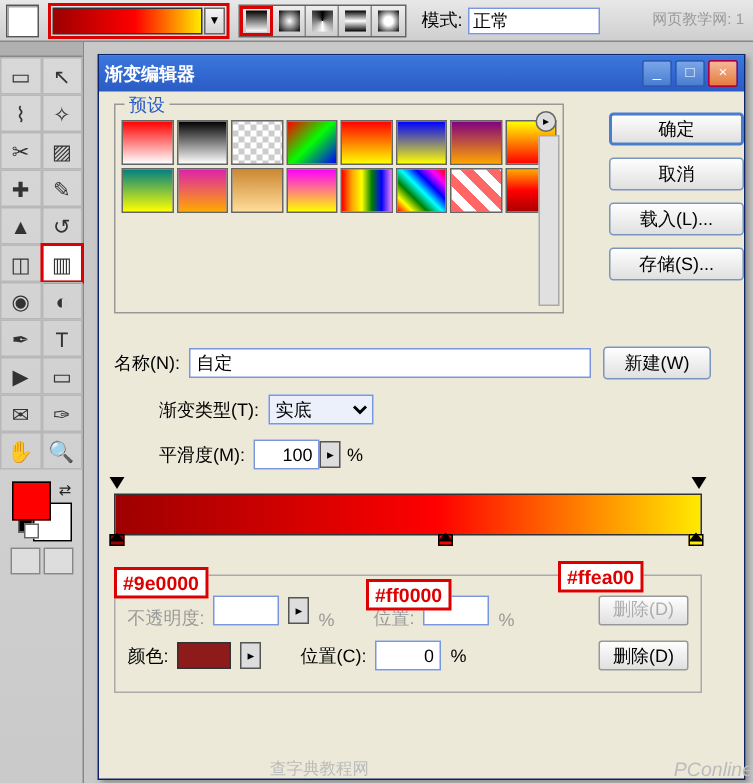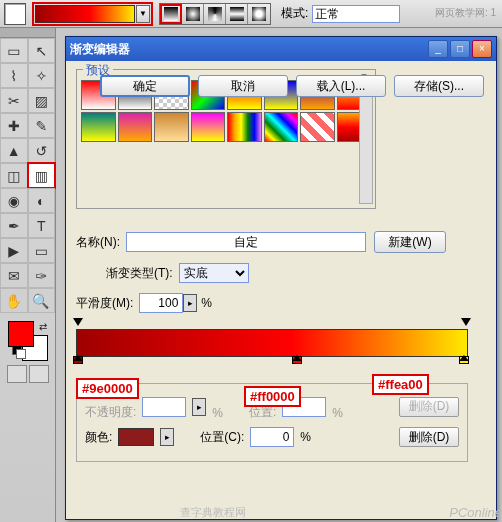--- a/index.html
+++ b/index.html
@@ -46,28 +46,28 @@
 .win-btn.blue { background: linear-gradient(#7aa6e8,#4a7dd0); border: 1px solid #2a5bb4; }
 
 .dlg-body { padding: 8px 10px; position: relative; height: 460px; }
 .preset-box { border: 1px solid #999; width: 300px; height: 140px; padding: 4px; position: relative; }
 .preset-lbl { position: absolute; left: 6px; top: -8px; background: #ece9d8; padding: 0 3px; color: #2a5bc4; }
 .preset-grid { display: grid; grid-template-columns: repeat(8,1fr); gap: 2px; margin-top: 6px; }
 .preset-cell { height: 30px; border: 1px solid #666; }
 .preset-dd { position: absolute; right: 4px; top: 4px; width: 14px; height: 14px; border: 1px solid #666; background: #ddd; border-radius: 7px; font-size: 8px; text-align: center; line-height: 12px; }
 .preset-scroll { position: absolute; right: 2px; top: 20px; bottom: 4px; width: 14px; background: #e0e0e0; border: 1px solid #aaa; }
 
-.btn-col { position: absolute; right: 12px; top: 14px; display: flex; flex-direction: row; gap: 8px; }
+.btn-col { position: absolute; right: 0; top: 14px; display: flex; flex-direction: column; gap: 8px; }
 .ps-btn { width: 90px; height: 22px; background: linear-gradient(#fefefe,#e0e0e0); border: 1px solid #7a96bf; border-radius: 3px; cursor: pointer; }
 .ps-btn.def { border: 2px solid #4a7dd0; }
 
 .row { display: flex; align-items: center; margin-top: 10px; }
 .row label { margin-right: 6px; }
 .txt { height: 20px; border: 1px solid #7a96df; background: #fff; padding: 0 4px; }
-.name-field { width: 240px; text-align: center; }
+.name-field { width: 268px; }
 .sel-field { width: 70px; height: 20px; border: 1px solid #7a96df; background: #ebf0fb; }
 .num-field { width: 44px; text-align: right; }
 
 .grad-bar-wrap { margin-top: 16px; position: relative; width: 392px; }
 .grad-bar { height: 28px; width: 392px; margin: 0 auto; border: 1px solid #333; background: linear-gradient(to right,#9e0000,#ff0000 55%,#ffea00); position: relative; }
 .stop-top { position: absolute; top: -12px; width: 10px; height: 10px; }
 .stop-top::before { content: ""; position: absolute; left: 0; top: 0; border: 5px solid transparent; border-top: 8px solid #000; }
 .stop-bot { position: absolute; bottom: -14px; width: 12px; height: 14px; }
 .stop-bot-body { width: 10px; height: 8px; border: 1px solid #000; }
 .stop-bot-tip { position: absolute; left: 0; top: -6px; border: 5px solid transparent; border-bottom: 6px solid #000; }
@@ -263,21 +263,21 @@
     <div class="row" style="margin-top:22px">
       <label>名称(N):</label>
       <input class="txt name-field" value="自定" style="">
       <button class="ps-btn" style="margin-left:8px;width:72px">新建(W)</button>
     </div>
 
     <div class="row" style="margin-left:30px">
       <label>渐变类型(T):</label>
       <select class="sel-field"><option>实底</option></select>
     </div>
-    <div class="row" style="">
+    <div class="row" style="margin-left:30px">
       <label>平滑度(M):</label>
       <input class="txt num-field" value="100" style="">
       <div class="play-btn">▸</div>
       <span style="margin-left:4px">%</span>
     </div>
 
     <div class="grad-bar-wrap">
       <div class="grad-bar">
         <div class="stop-top" style="left:-4px"></div>
         <div class="stop-top" style="right:-4px"></div>

